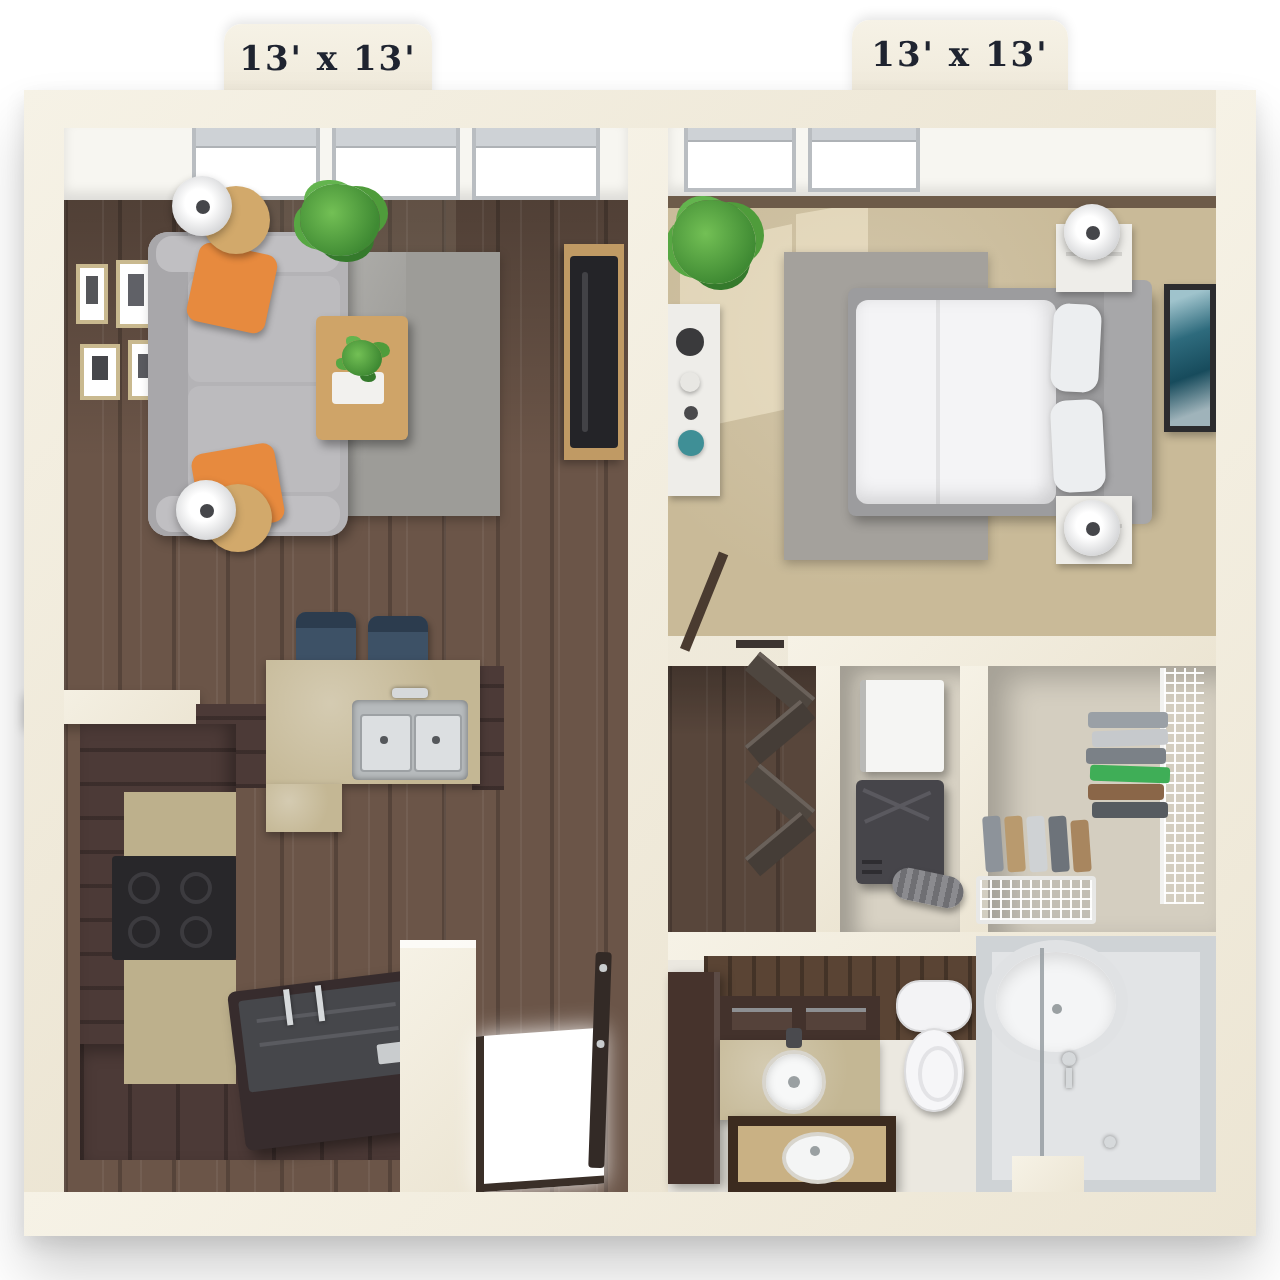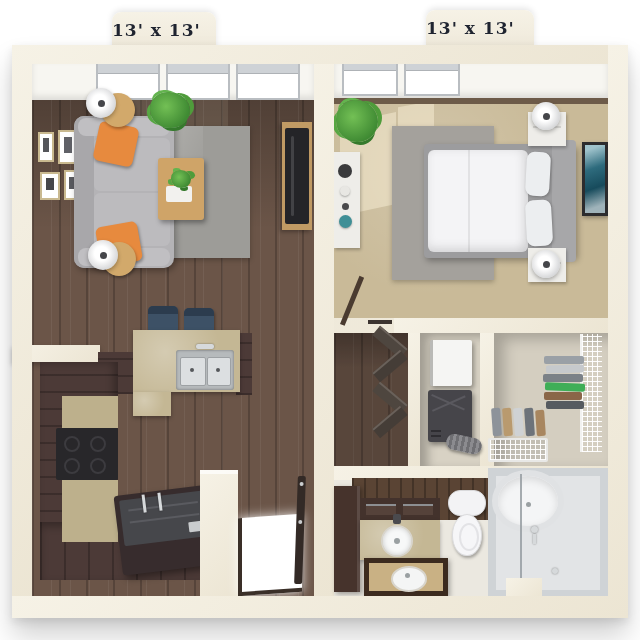--- a/index.html
+++ b/index.html
@@ -4,21 +4,21 @@
 <style>
   html,body{margin:0;padding:0;background:#ffffff;}
   #canvas{position:relative;width:640px;height:640px;background:#ffffff;overflow:hidden;
           font-family:"DejaVu Serif", serif;}
   .a{position:absolute;box-sizing:border-box;}
   
   .wall{background:linear-gradient(135deg,#f6f2e6,#ece5d3);}
   .wall-shell{background:linear-gradient(135deg,#f4f0e4,#eae3d1);
               box-shadow:0 18px 28px rgba(0,0,0,.18),0 4px 10px rgba(0,0,0,.10);}
   .tab{background:linear-gradient(#f6f2e6,#efe9da);border-radius:9px 9px 0 0;
-       box-shadow:0 -2px 6px rgba(0,0,0,.10);text-align:left;}
+       box-shadow:0 -2px 6px rgba(0,0,0,.10);text-align:center;}
   .dim-label{font-weight:700;font-size:17px;color:#1f2430;letter-spacing:1px;line-height:36px;}
   .visor{background:#f7f6f1;box-shadow:inset 0 -4px 6px rgba(0,0,0,.10);}
   
   .wood{background:#6b5548;
         background-image:repeating-linear-gradient(90deg,rgba(255,255,255,.06) 0 1px,transparent 1px 19px),
                          repeating-linear-gradient(90deg,rgba(0,0,0,.20) 0 2px,transparent 2px 27px),
                          linear-gradient(rgba(0,0,0,.25),rgba(0,0,0,0) 26%);}
   .wood-dark{filter:brightness(.82);}
   .carpet{background:#c9ba98;background-image:radial-gradient(circle at 35% 30%,rgba(255,255,255,.18),transparent 55%);}
   .rug{background:#9d9c98;box-shadow:0 2px 5px rgba(0,0,0,.25);}

